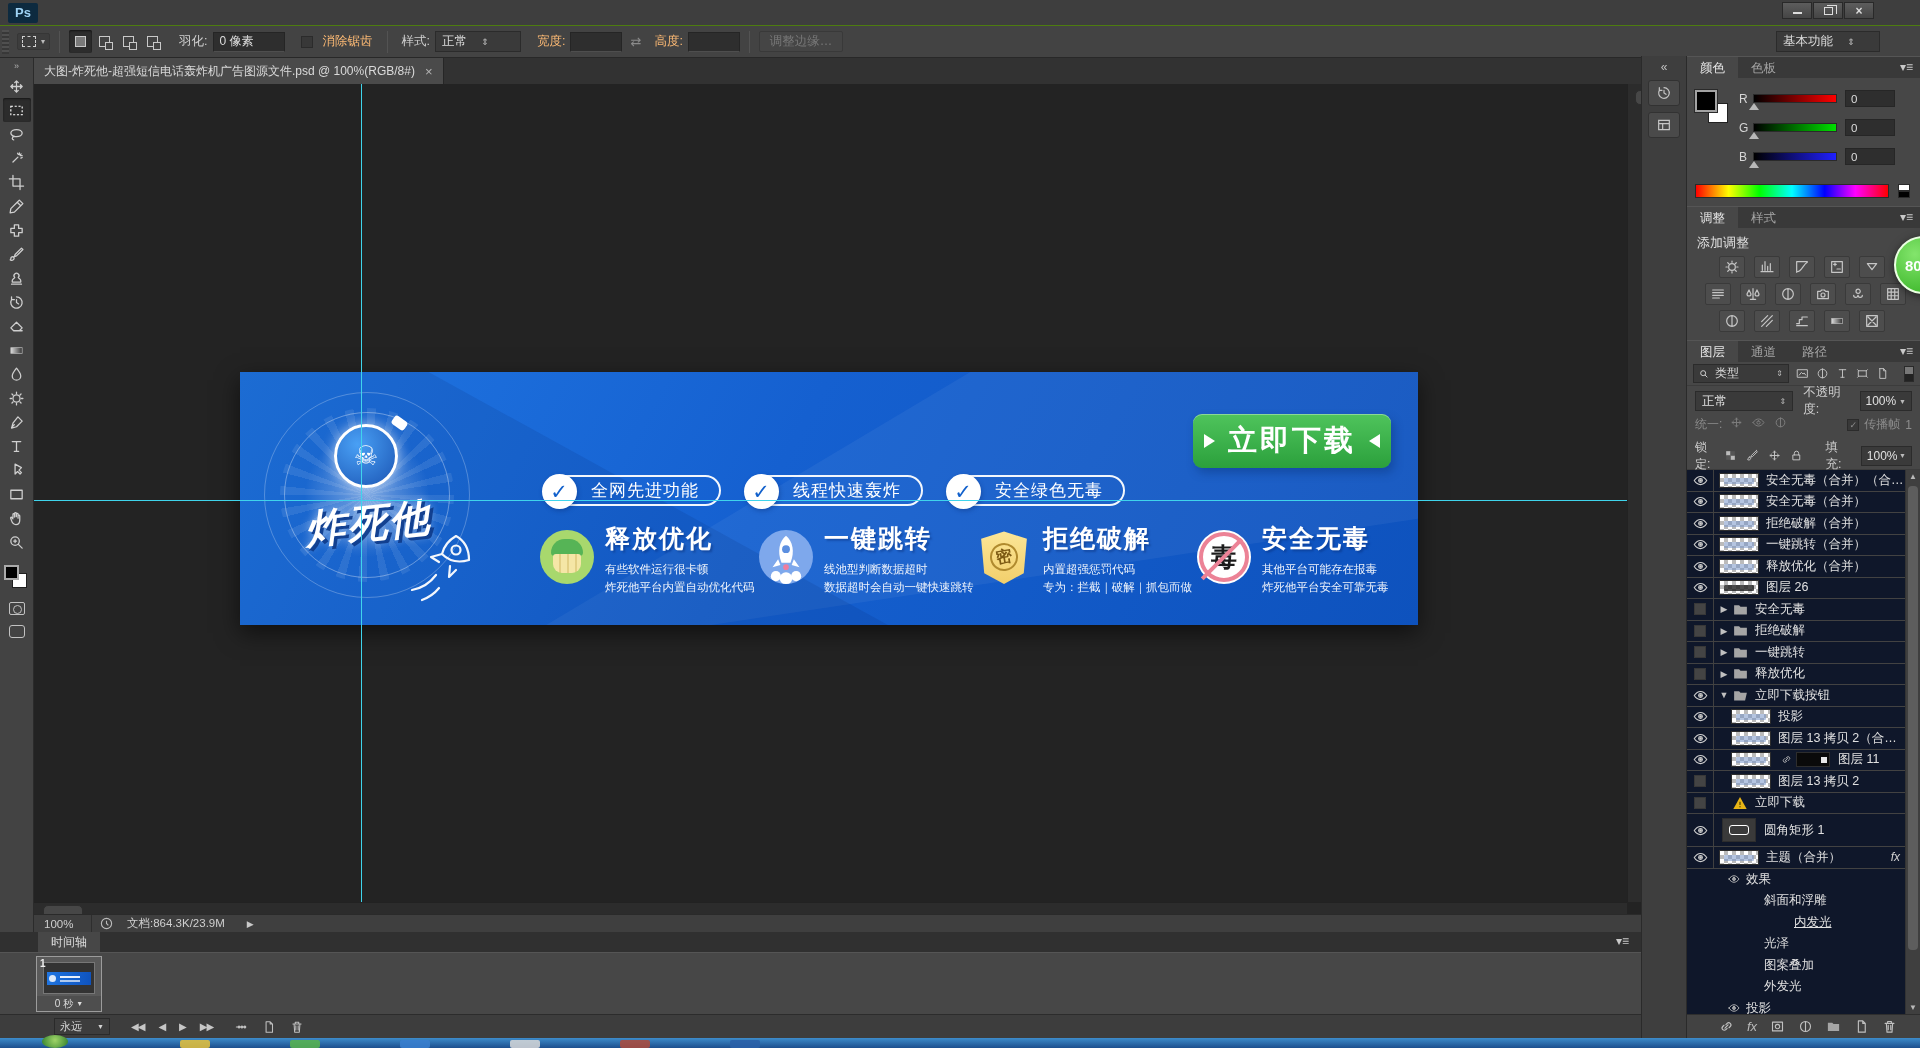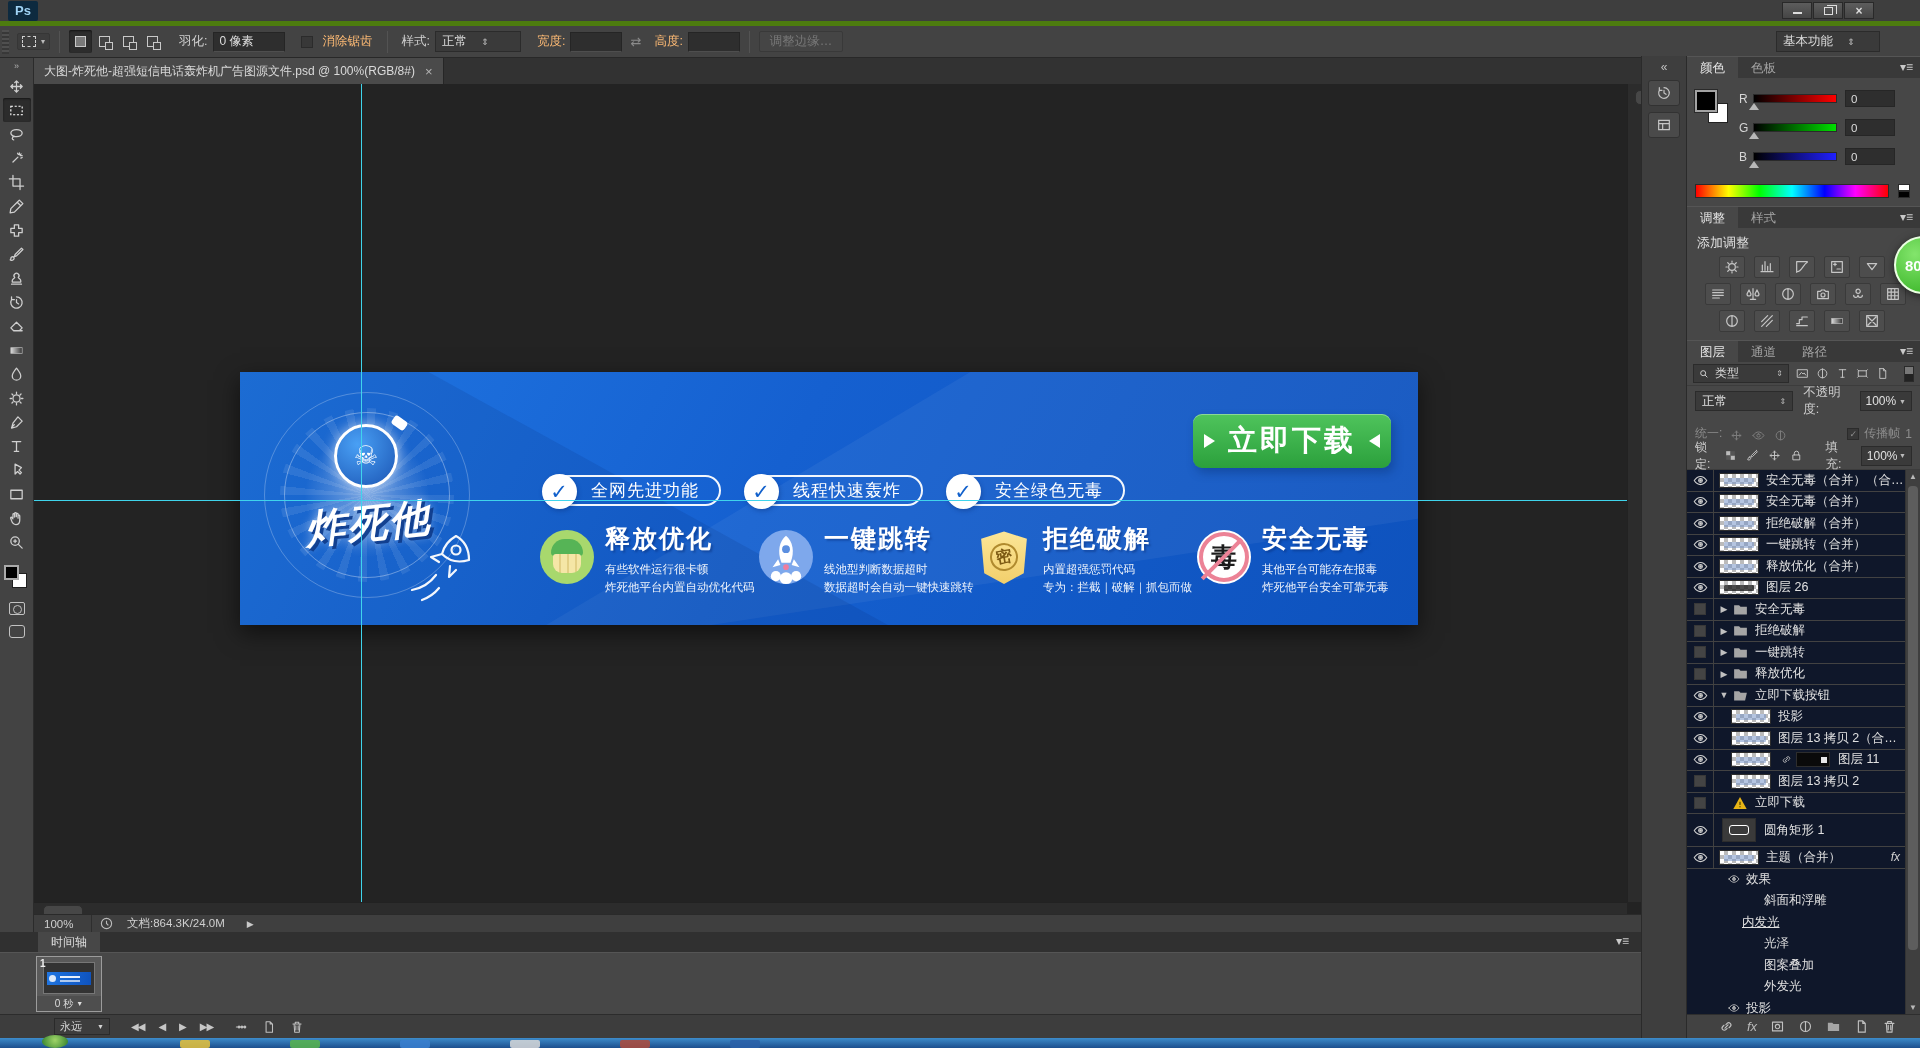--- a/index.html
+++ b/index.html
@@ -3,21 +3,21 @@
 <meta charset="utf-8">
 <style>
   html,body{margin:0;padding:0;background:#111;}
   #app{position:relative;width:1920px;height:1048px;overflow:hidden;background:#232323;
        font-family:"Liberation Sans","DejaVu Sans",sans-serif;color:#d6d6d6;font-size:12px;
        -webkit-font-smoothing:antialiased;}
   #app *{box-sizing:border-box;}
 
   
   .menubar{position:absolute;left:0;top:0;width:1920px;height:26px;background:#3e3e3e;
-           border-bottom:5px solid #4d7c0f;display:flex;align-items:center;}
+           border-bottom:1px solid #4d7c0f;display:flex;align-items:center;}
   .ps-logo{width:30px;height:20px;margin:0 8px 0 8px;background:#0d2a3f;color:#9fd3f5;
            font-weight:bold;font-size:13px;display:flex;align-items:center;justify-content:center;border-radius:2px;}
   .menu-item{padding:0 11px;line-height:26px;font-size:13px;color:#e3e3e3;cursor:default;}
   .win-controls{position:absolute;right:46px;top:2px;display:flex;}
   .winbtn{width:30px;height:17px;margin-left:1px;background:linear-gradient(#5d5d5d,#454545);
           border:1px solid #292929;color:#ddd;font-size:10px;display:flex;align-items:center;justify-content:center;}
   .ico-min{width:9px;height:2px;background:#ddd;margin-top:5px;}
   .ico-rest{width:9px;height:8px;border:1px solid #ddd;position:relative;}
   .ico-rest:before{content:"";position:absolute;left:2px;top:-3px;width:9px;height:8px;border:1px solid #ddd;border-bottom:none;border-left:none;}
   .ico-close{font-size:12px;font-weight:bold;}
@@ -201,21 +201,21 @@
   .lp-filter{height:24px;display:flex;align-items:center;padding:0 6px;gap:7px;border-bottom:1px solid #3c3c3c;}
   .lp-filterbox{width:96px;height:19px;background:#3a3a3a;border:1px solid #2b2b2b;display:flex;
                 align-items:center;gap:6px;padding:0 5px;color:#ddd;font-size:12px;}
   .lp-fico{color:#c0c0c0;display:flex;align-items:center;}
   .lp-toggle{margin-left:auto;width:10px;height:16px;background:linear-gradient(#777 50%,#222 50%);border:1px solid #2a2a2a;}
   .lp-blend{height:30px;display:flex;align-items:center;padding:0 8px;gap:8px;}
   .blendbox{width:118px;height:20px;background:#3a3a3a;border:1px solid #2b2b2b;display:flex;align-items:center;
             justify-content:space-between;padding:0 6px;font-size:12.5px;color:#e0e0e0;}
   .opbox{width:62px;height:20px;background:#3a3a3a;border:1px solid #2b2b2b;display:flex;align-items:center;
          justify-content:space-between;padding:0 5px;font-size:12px;color:#e0e0e0;}
-  .lp-unify{height:26px;display:flex;align-items:flex-end;padding:0 8px;color:#8d8d8d;font-size:12px;gap:8px;}
+  .lp-unify{height:26px;display:flex;align-items:flex-start;padding:0 8px;color:#8d8d8d;font-size:12px;gap:8px;}
   .lp-lock{height:28px;display:flex;align-items:center;padding:0 8px;color:#cfcfcf;font-size:12px;gap:8px;
            border-bottom:1px solid #3c3c3c;}
   .lockico{color:#c3c3c3;display:flex;}
   .lp-list{position:relative;flex:1;background:#0f172a;overflow:hidden;}
   .lrow{position:relative;display:flex;align-items:center;height:21.5px;border-bottom:1px solid #424242;padding-right:16px;}
   .lrow.noborder{border-bottom:none;}
   .lrow.tall{height:33px;}
   .eyecell{width:27px;height:100%;border-right:1px solid #404040;display:flex;align-items:center;justify-content:center;flex:0 0 27px;color:#cfcfcf;}
   .eyebox{width:12px;height:12px;border:1px solid #383838;background:#444;}
   .thumb{width:40px;height:15px;margin:0 7px 0 5px;border:1px solid #2d2d2d;position:relative;flex:0 0 40px;
@@ -559,21 +559,21 @@
   <div class="hscroll">
       <div class="thumb"></div>
     </div>
 
   <div class="statusbar">
     <div class="zoombox">100%</div>
     <svg width="13" height="13" viewBox="0 0 14 14" style="margin-left:8px;">
       <circle cx="7" cy="7" r="5.5" fill="none" stroke="#bbb" stroke-width="1.2"></circle>
       <path d="M7 4v3l2 2" fill="none" stroke="#bbb" stroke-width="1.2"></path>
     </svg>
-    <span class="docinfo">文档:864.3K/24.0M</span>
+    <span class="docinfo">文档:864.3K/23.9M</span>
     <span class="status-arrow">▶</span>
   </div>
 
   <div class="timeline">
     <div class="tl-tabbar">
       <div class="tl-tab">时间轴</div>
       <span class="tl-menu">▾≡</span>
     </div>
     <div class="tl-content">
       <div class="frame-cell">
@@ -1130,21 +1130,21 @@
               </svg>
             </span>
             <span class="lname" style="margin-left: 6px;">效果</span>
           </div>
           <div class="lrow noborder">
             <div class="eyecell" style="border-right: none;"></div>
             <span class="lname" style="margin-left: 50px;">斜面和浮雕</span>
           </div>
           <div class="lrow noborder">
             <div class="eyecell" style="border-right: none;"></div>
-            <span class="lname" style="margin-left: 28px; text-decoration: underline;">内发光</span>
+            <span class="lname" style="margin-left: 80px; text-decoration: underline;">内发光</span>
           </div>
           <div class="lrow noborder">
             <div class="eyecell" style="border-right: none;"></div>
             <span class="lname" style="margin-left: 50px;">光泽</span>
           </div>
           <div class="lrow noborder">
             <div class="eyecell" style="border-right: none;"></div>
             <span class="lname" style="margin-left: 50px;">图案叠加</span>
           </div>
           <div class="lrow noborder">

